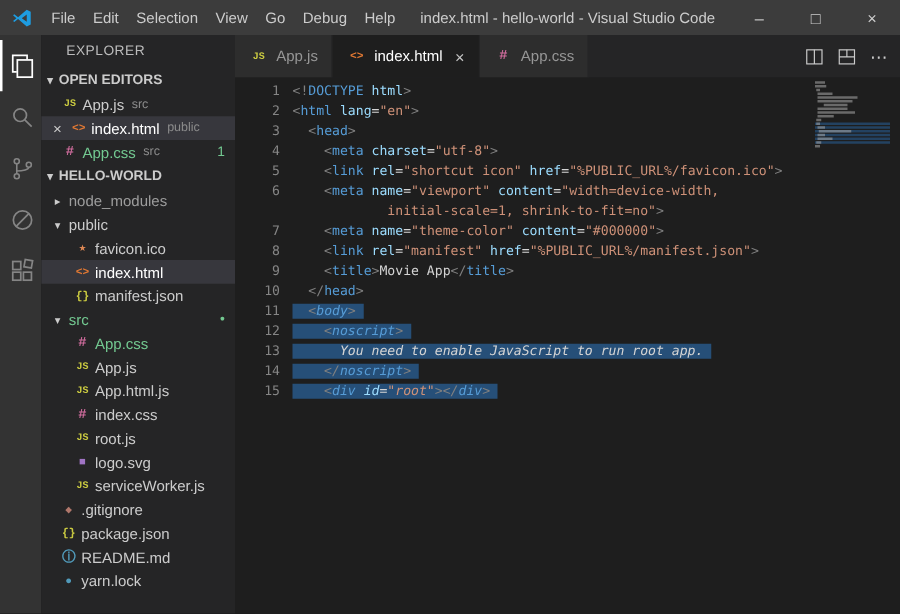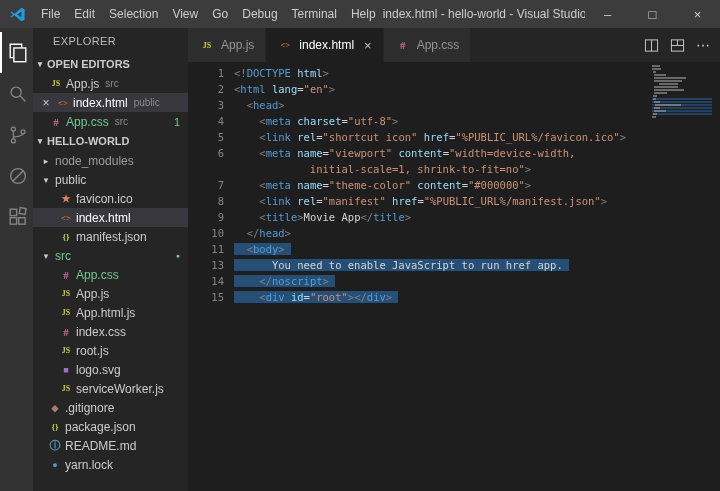--- a/index.html
+++ b/index.html
@@ -24,21 +24,21 @@
 
   
   .sidebar{flex:0 0 155px;width:155px;background:#252526;color:#cccccc;font-size:12px;overflow:hidden;}
   .sb-title{height:26px;line-height:26px;padding-left:20px;font-size:11px;letter-spacing:.4px;color:#bcbcbc;}
   .section-header{height:20px;display:flex;align-items:center;font-size:11px;font-weight:700;color:#cccccc;cursor:pointer;}
   .section-header .chev{width:14px;text-align:center;font-size:9px;}
   .row{height:19px;display:flex;align-items:center;cursor:pointer;white-space:nowrap;overflow:hidden;}
   .row.oe{padding-left:15px;}
   .row.oe.active{padding-left:6px;background:#37373d;color:#ffffff;}
   .oe-close{width:14px;text-align:center;font-size:12px;color:#cccccc;margin-right:2px;}
-  .ficon{flex:0 0 16px;text-align:center;font-weight:700;font-family:Liberation Serif, serif;}
+  .ficon{flex:0 0 16px;text-align:center;font-weight:700;font-family:Liberation Mono, monospace;}
   .fname{margin-left:2px;}
   .fdetail{margin-left:6px;font-size:10px;color:#8c8c8c;}
   .gbadge{margin-left:auto;margin-right:8px;color:#73c991;font-size:11px;}
   .gbadge.dot{font-size:7px;}
   .twisty{width:14px;font-size:9px;text-align:center;color:#cccccc;}
   .row.tree.selected{background:#37373d;color:#ffffff;}
   .row.green .fname{color:#73c991;}
   .row.muted .fname{color:#9d9d9d;}
 
   
@@ -52,21 +52,21 @@
   .tab-actions{display:flex;align-items:center;gap:11px;padding-right:10px;color:#cccccc;}
   .tab-act{display:flex;align-items:center;cursor:pointer;}
   .tab-act.txt{font-size:14px;line-height:14px;}
 
   
   .editor{flex:1;position:relative;overflow:hidden;background:#1e1e1e;padding-top:3px;}
   .cline{display:flex;height:16px;font-family:"DejaVu Sans Mono",monospace;font-size:10.5px;line-height:16px;white-space:pre;}
   .lnum{flex:0 0 36px;text-align:right;color:#858585;}
   .ltext{padding-left:10px;}
   .tk-t{color:#569cd6}.tk-a{color:#9cdcfe}.tk-v{color:#ce9178}.tk-p{color:#808080}.tk-x{color:#d4d4d4}
-  .selection{background:#264f78;}
+  .selection{background:#264f78;font-style:italic;}
   .selection.pad::after{content:"\00a0";}
   .caret{display:inline-block;width:1.5px;height:12px;background:#ffffff;vertical-align:middle;}
 
   
   .minimap{position:absolute;top:3px;right:8px;width:60px;}
   .mm-row{height:2px;margin-bottom:1px;}
   .mm-row.sel{background:rgba(38,79,120,.75);}
   .mm-bar{height:2px;background:rgba(170,170,170,.55);}
 </style>
 </head>
@@ -79,21 +79,20 @@
           <path fill="#1e9ce0" fill-rule="evenodd" d="M17.5 2.5 22 4.7v14.6l-4.5 2.2L7.7 13l-4.2 3.4L2 15.2 5.8 12 2 8.8l1.5-1.2L7.7 11 17.5 2.5zm0 5.3-5.6 4.2 5.6 4.2V7.8z"></path>
         </svg>
     </div>
     <div class="menus">
         <div class="menu-item">File</div>
         <div class="menu-item">Edit</div>
         <div class="menu-item">Selection</div>
         <div class="menu-item">View</div>
         <div class="menu-item">Go</div>
         <div class="menu-item">Debug</div>
-        <div class="menu-item">Terminal</div>
         <div class="menu-item">Help</div>
       </div>
     <div class="title-text">index.html - hello-world - Visual Studio Code</div>
     <div class="win-controls">
         <div class="win-btn">–</div>
         <div class="win-btn">□</div>
         <div class="win-btn">×</div>
       </div>
   </div>
 
@@ -277,21 +276,22 @@
             <div class="cline"><span class="lnum">3</span><span class="ltext"><span class="tk-x">  </span><span class="tk-p">&lt;</span><span class="tk-t">head</span><span class="tk-p">&gt;</span></span></div>
             <div class="cline"><span class="lnum">4</span><span class="ltext"><span class="tk-x">    </span><span class="tk-p">&lt;</span><span class="tk-t">meta</span><span class="tk-a"> charset</span><span class="tk-x">=</span><span class="tk-v">"utf-8"</span><span class="tk-p">&gt;</span></span></div>
             <div class="cline"><span class="lnum">5</span><span class="ltext"><span class="tk-x">    </span><span class="tk-p">&lt;</span><span class="tk-t">link</span><span class="tk-a"> rel</span><span class="tk-x">=</span><span class="tk-v">"shortcut icon"</span><span class="tk-a"> href</span><span class="tk-x">=</span><span class="tk-v">"%PUBLIC_URL%/favicon.ico"</span><span class="tk-p">&gt;</span></span></div>
             <div class="cline"><span class="lnum">6</span><span class="ltext"><span class="tk-x">    </span><span class="tk-p">&lt;</span><span class="tk-t">meta</span><span class="tk-a"> name</span><span class="tk-x">=</span><span class="tk-v">"viewport"</span><span class="tk-a"> content</span><span class="tk-x">=</span><span class="tk-v">"width=device-width,</span></span></div>
             <div class="cline"><span class="lnum"></span><span class="ltext"><span class="tk-x">            </span><span class="tk-v">initial-scale=1, shrink-to-fit=no"</span><span class="tk-p">&gt;</span></span></div>
             <div class="cline"><span class="lnum">7</span><span class="ltext"><span class="tk-x">    </span><span class="tk-p">&lt;</span><span class="tk-t">meta</span><span class="tk-a"> name</span><span class="tk-x">=</span><span class="tk-v">"theme-color"</span><span class="tk-a"> content</span><span class="tk-x">=</span><span class="tk-v">"#000000"</span><span class="tk-p">&gt;</span></span></div>
             <div class="cline"><span class="lnum">8</span><span class="ltext"><span class="tk-x">    </span><span class="tk-p">&lt;</span><span class="tk-t">link</span><span class="tk-a"> rel</span><span class="tk-x">=</span><span class="tk-v">"manifest"</span><span class="tk-a"> href</span><span class="tk-x">=</span><span class="tk-v">"%PUBLIC_URL%/manifest.json"</span><span class="tk-p">&gt;</span></span></div>
             <div class="cline"><span class="lnum">9</span><span class="ltext"><span class="tk-x">    </span><span class="tk-p">&lt;</span><span class="tk-t">title</span><span class="tk-p">&gt;</span><span class="tk-x">Movie App</span><span class="tk-p">&lt;/</span><span class="tk-t">title</span><span class="tk-p">&gt;</span></span></div>
             <div class="cline"><span class="lnum">10</span><span class="ltext"><span class="tk-x">  </span><span class="tk-p">&lt;/</span><span class="tk-t">head</span><span class="tk-p">&gt;</span></span></div>
             <div class="cline"><span class="lnum">11</span><span class="ltext"><span class="selection pad"><span class="tk-x">  </span><span class="tk-p">&lt;</span><span class="tk-t">body</span><span class="tk-p">&gt;</span></span></span></div>
-            <div class="cline"><span class="lnum">13</span><span class="ltext"><span class="selection pad"><span class="tk-x">      You need to enable JavaScript to run href app.</span></span></span></div>
+            <div class="cline"><span class="lnum">12</span><span class="ltext"><span class="selection pad"><span class="tk-x">    </span><span class="tk-p">&lt;</span><span class="tk-t">noscript</span><span class="tk-p">&gt;</span></span></span></div>
+            <div class="cline"><span class="lnum">13</span><span class="ltext"><span class="selection pad"><span class="tk-x">      You need to enable JavaScript to run root app.</span></span></span></div>
             <div class="cline"><span class="lnum">14</span><span class="ltext"><span class="selection pad"><span class="tk-x">    </span><span class="tk-p">&lt;/</span><span class="tk-t">noscript</span><span class="tk-p">&gt;</span></span></span></div>
             <div class="cline"><span class="lnum">15</span><span class="ltext"><span class="selection pad"><span class="tk-x">    </span><span class="tk-p">&lt;</span><span class="tk-t">div</span><span class="tk-a"> id</span><span class="tk-x">=</span><span class="tk-v">"root"</span><span class="tk-p">&gt;</span><span class="tk-p">&lt;/</span><span class="tk-t">div</span><span class="tk-p">&gt;</span></span></span></div>
           </div>
         <div class="minimap">
             <div class="mm-row">
               <div class="mm-bar" style="margin-left: 0px; width: 8.25px;"></div>
             </div>
             <div class="mm-row">
               <div class="mm-bar" style="margin-left: 0px; width: 8.8px;"></div>
             </div>

